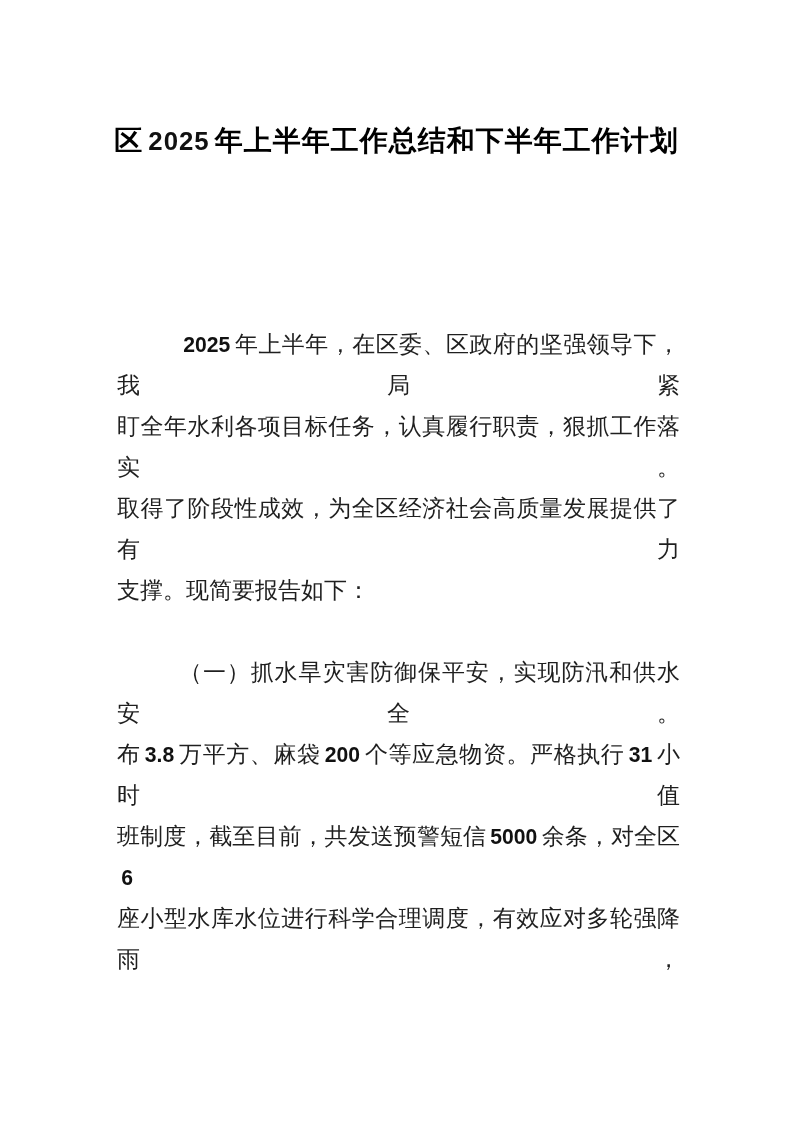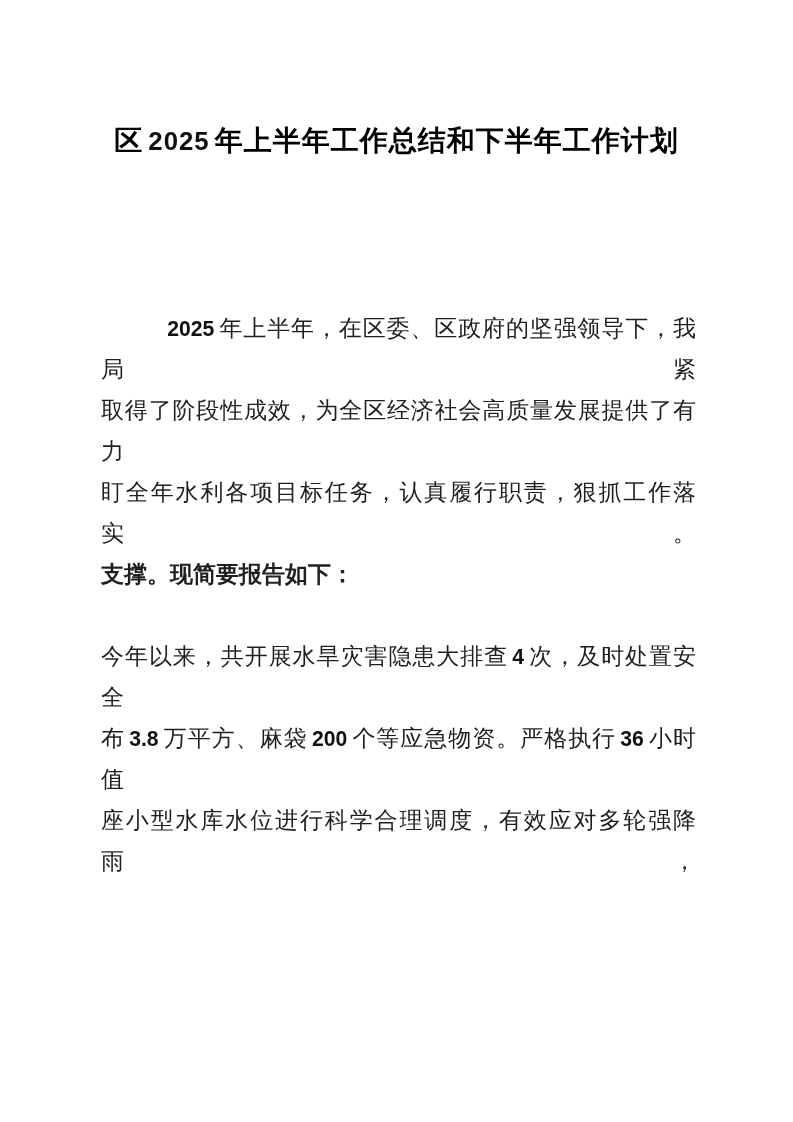--- a/index.html
+++ b/index.html
@@ -28,31 +28,31 @@
     font-weight: bold;
     color: #000000;
     letter-spacing: 1px;
   }
   .content {
     position: absolute;
     left: 101px;
     top: 308px;
     width: 595px;
   }
-  .para { margin: 0; }
+  .para { margin: 16px; }
   .para + .para { margin-top: 41px; }
   .line {
     font-size: 23px;
     line-height: 41px;
     text-align: justify;
     text-justify: inter-character;
     white-space: normal;
   }
   .fill { text-align-last: justify; }
-  .end  { text-align: left; text-align-last: left; font-weight: bold; }
+  .end  { text-align: left; text-align-last: left; }
   .first { text-indent: 62px; }
   
   .num {
     font-family: "Liberation Sans", "DejaVu Sans", sans-serif;
     font-weight: bold;
     font-size: 0.92em;
     margin: 0 0.2em;
     color: #111111;
   }
 </style>
@@ -60,27 +60,28 @@
 <body>
 
 <div class="page">
 
   <h1 class="doc-title">区<span class="num">2025</span>年上半年工作总结和下半年工作计划</h1>
 
   <div class="content">
 
     <div class="para">
       <div class="line first fill"><span class="num">2025</span>年上半年，在区委、区政府的坚强领导下，我局紧</div>
+      <div class="line fill">盯全年水利各项目标任务，认真履行职责，狠抓工作落实。</div>
       <div class="line fill">取得了阶段性成效，为全区经济社会高质量发展提供了有力</div>
-      <div class="line fill">盯全年水利各项目标任务，认真履行职责，狠抓工作落实。</div>
       <div class="line end">支撑。现简要报告如下：</div>
     </div>
 
 
     <div class="para">
-      <div class="line fill">今年以来，共开展水旱灾害隐患大排查<span class="num">4</span>次，及时处置安全</div>
-      <div class="line fill">布<span class="num">3.8</span>万平方、麻袋<span class="num">200</span>个等应急物资。严格执行<span class="num">36</span>小时值</div>
+      <div class="line first fill">（一）抓水旱灾害防御保平安，实现防汛和供水安全。</div>
+      <div class="line fill">布<span class="num">3.8</span>万平方、麻袋<span class="num">200</span>个等应急物资。严格执行<span class="num">31</span>小时值</div>
+      <div class="line fill">班制度，截至目前，共发送预警短信<span class="num">5000</span>余条，对全区<span class="num">6</span></div>
       <div class="line fill">座小型水库水位进行科学合理调度，有效应对多轮强降雨，</div>
 
     </div>
 
   </div>
 </div>
 
 </body></html>

